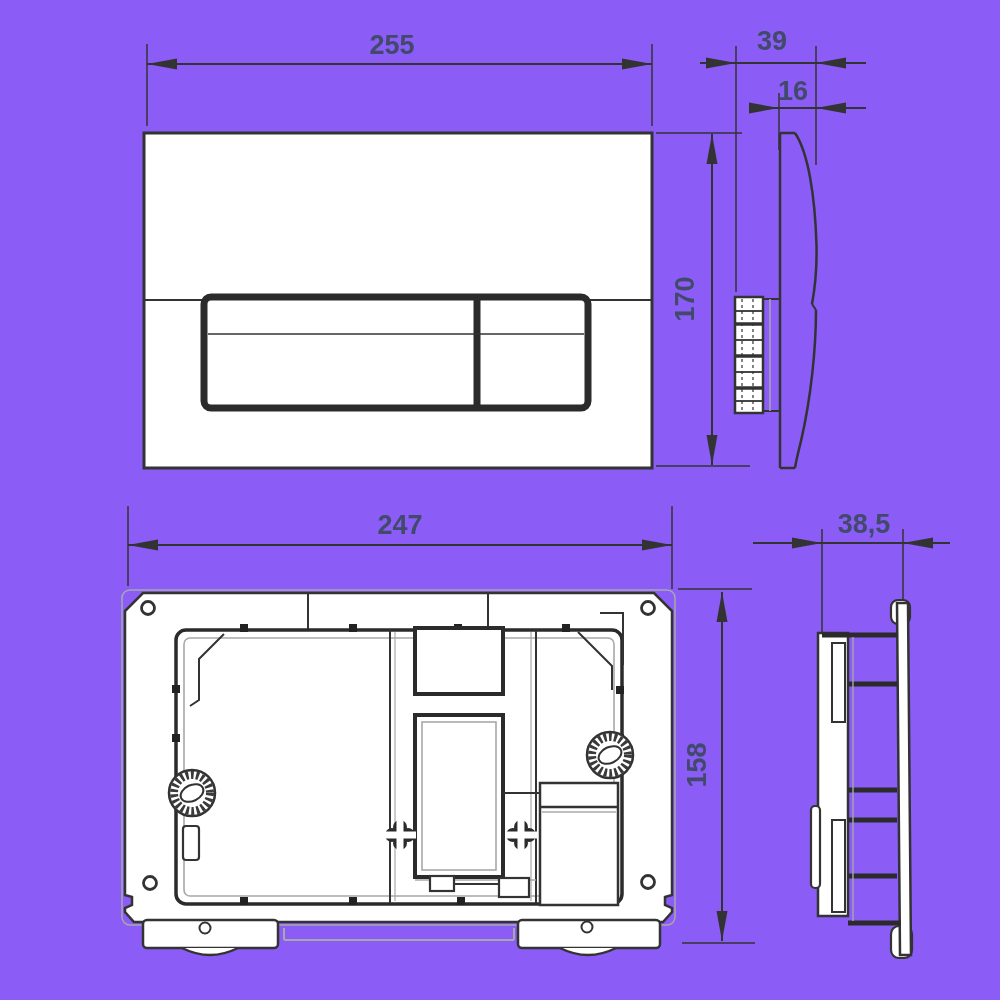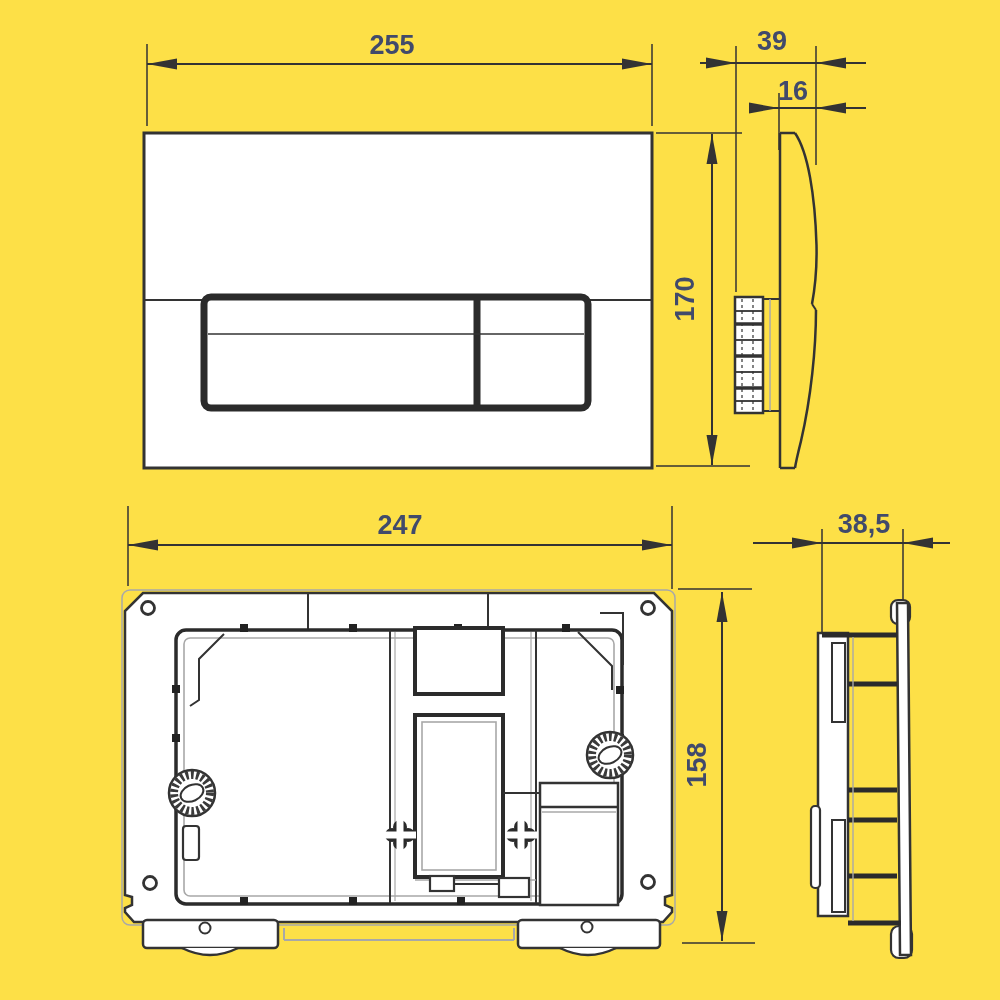--- a/index.html
+++ b/index.html
@@ -1,19 +1,19 @@
 <!DOCTYPE html>
 <html><head>
 <meta charset="utf-8">
 <style>
   html,body{margin:0;padding:0;background:#ffffff;}
   .stage{
     position:relative;
     width:1000px;height:1000px;
-    background:#fde047;
+    background:#8b5cf6;
     font-family:"Liberation Sans",sans-serif;
     overflow:hidden;
   }
   svg{display:block}
   .dim-label{
     font-family:"Liberation Sans",sans-serif;
     font-weight:bold;
     font-size:27px;
     fill:#414a6b;
   }

